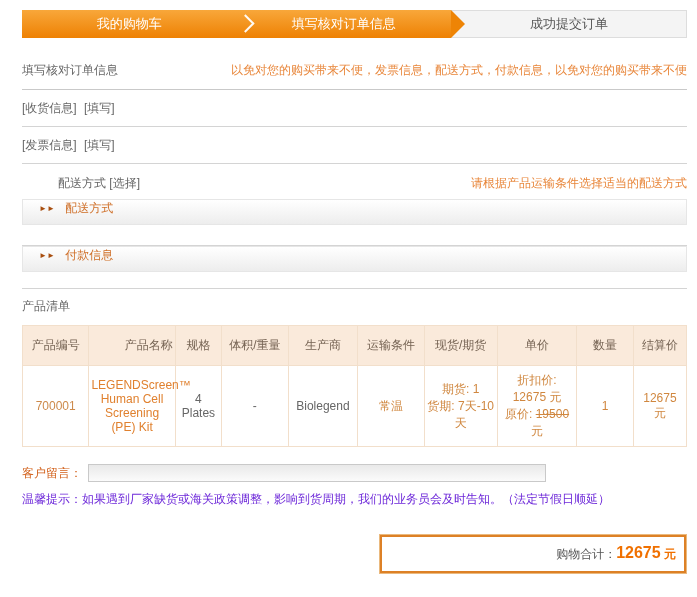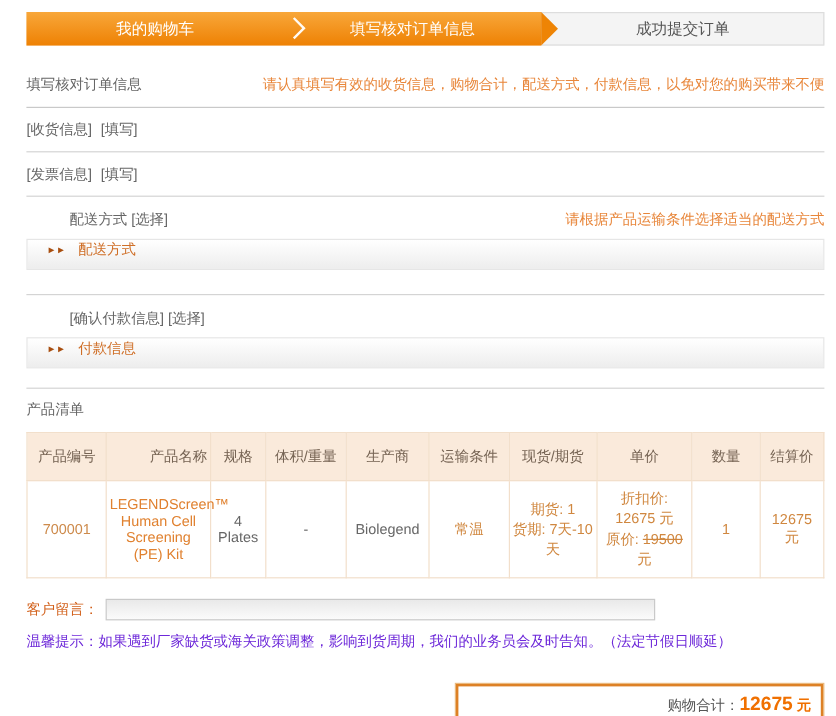--- a/index.html
+++ b/index.html
@@ -76,21 +76,21 @@
       <span class="lbl">填写核对订单信息</span>
       <span class="tip"></span>
     </div>
     <div class="steps-done">
       <span>成功提交订单</span>
     </div>
   </div>
 
   <div class="section-head">
     <span class="title">填写核对订单信息</span>
-    <span class="orange-note">请认真填写有效的收货信息，购物合计，配送方式，付款信息，以免对您的购买带来不便</span>
+    <span class="orange-note">以免对您的购买带来不便，发票信息，配送方式，付款信息，以免对您的购买带来不便</span>
   </div>
 
   <div class="info-row">
     <span>[收货信息]</span>
     <span>[填写]</span>
   </div>
 
   <div class="info-row">
     <span>[发票信息]</span>
     <span>[填写]</span>
@@ -104,26 +104,20 @@
       </span>
       <span class="orange-note">请根据产品运输条件选择适当的配送方式</span>
     </div>
     <div class="panel">
       <span class="pic">►►</span>
       <span>配送方式</span>
     </div>
   </div>
 
   <div class="block2">
-    <div class="sub-head">
-      <span>
-        <span>[确认付款信息]</span>
-        <span>[选择]</span>
-      </span>
-    </div>
     <div class="panel">
       <span class="pic">►►</span>
       <span>付款信息</span>
     </div>
   </div>
 
   <div class="list-title">产品清单</div>
   <table>
     <thead>
       <tr>

